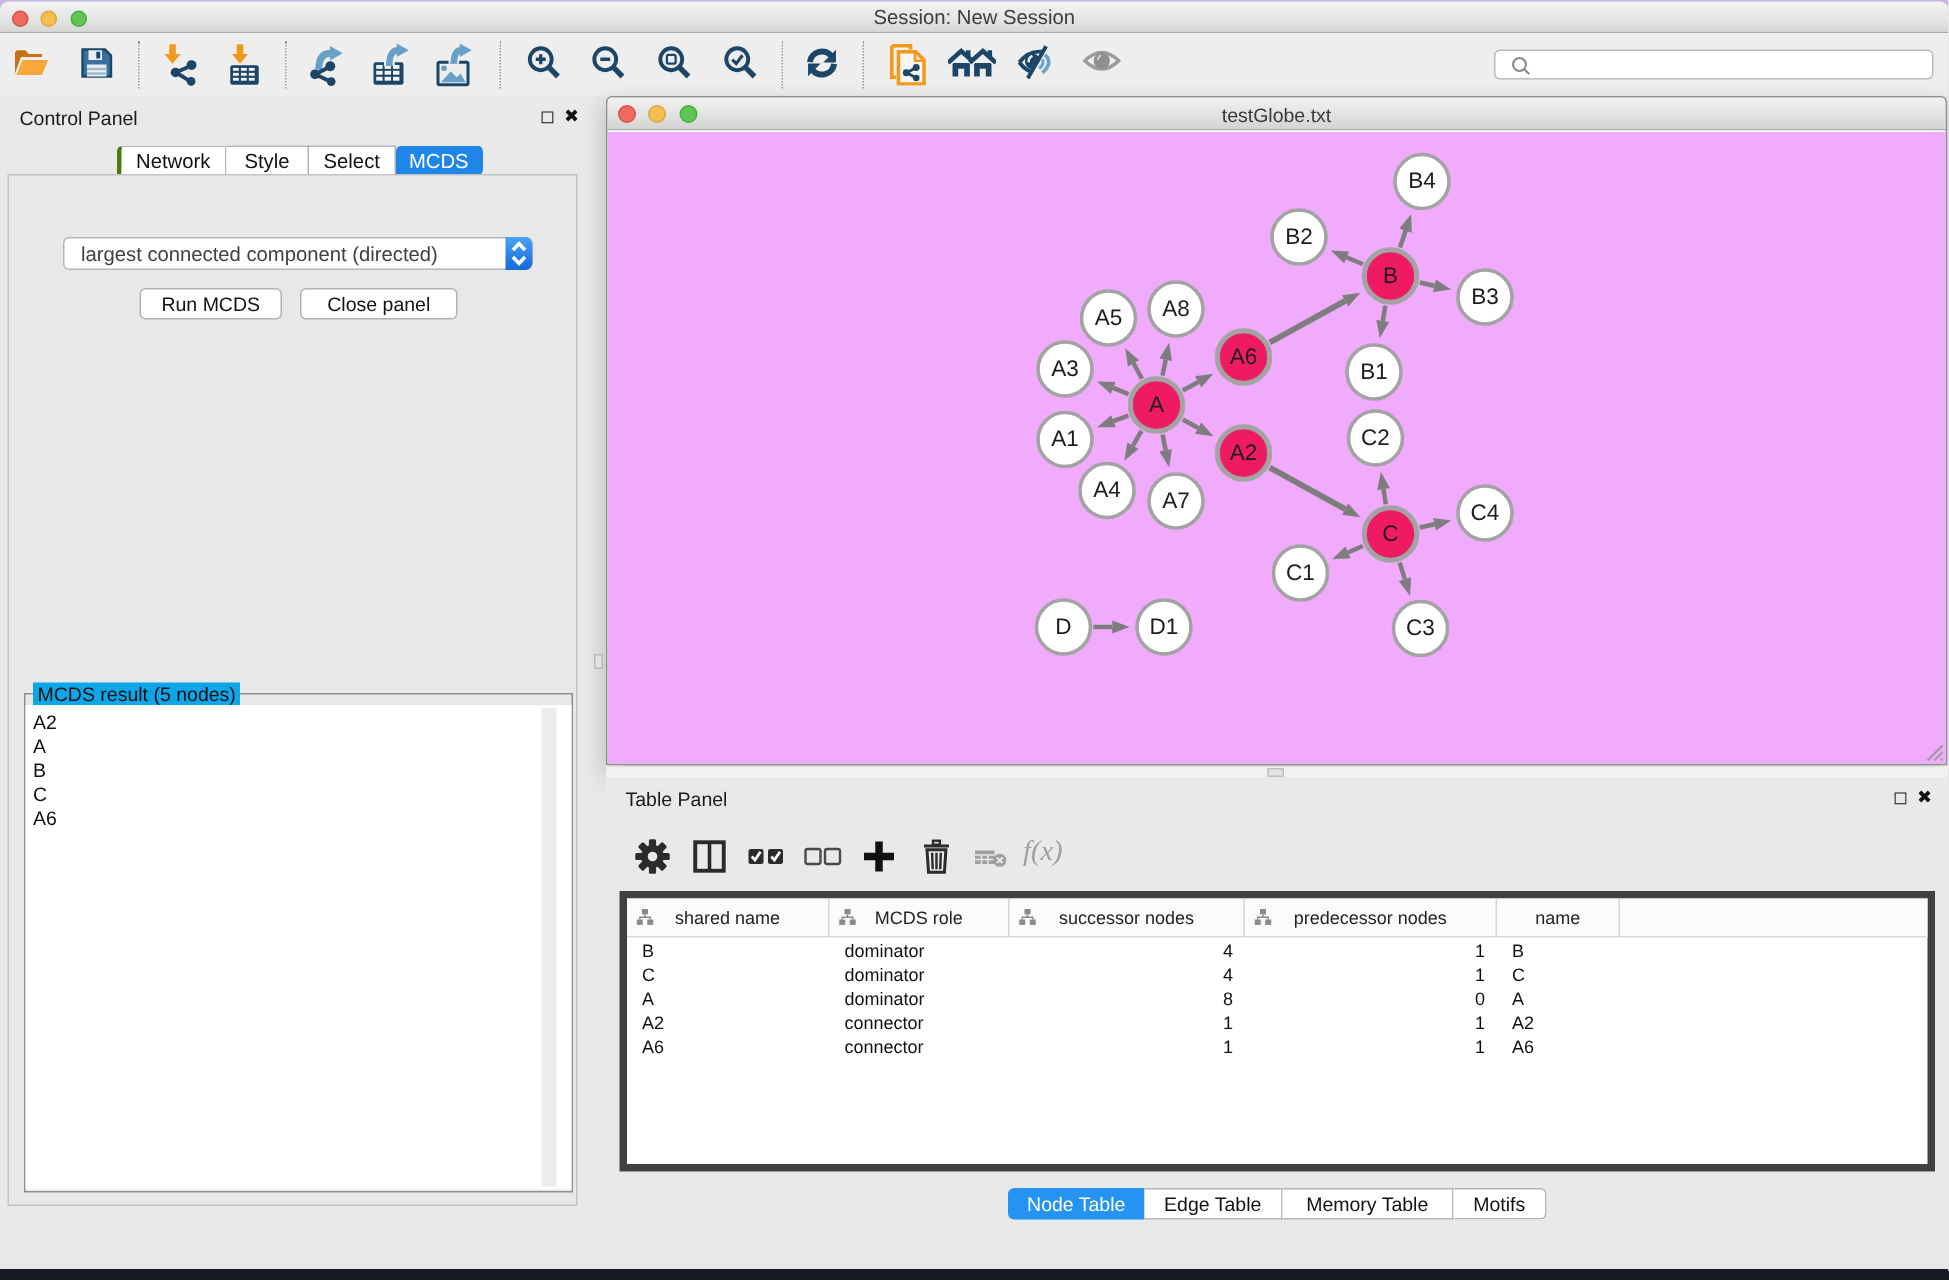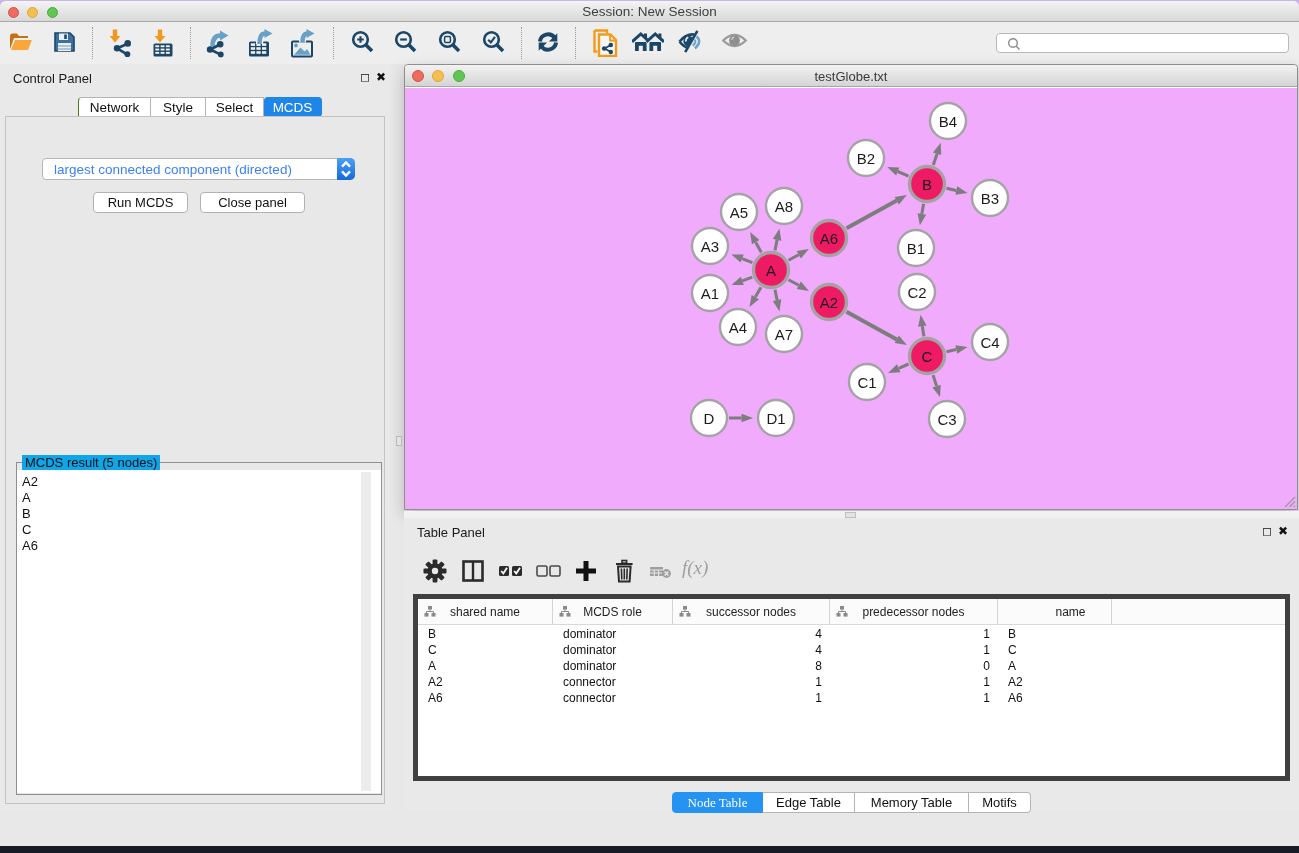--- a/index.html
+++ b/index.html
@@ -34,28 +34,28 @@
 #search { position:absolute; left:996px; top:11px; width:293px; height:20px;
   background:#fff; border:1px solid #b9b9b9; border-radius:4px; }
 
 
 #cpanel { position:absolute; left:0; top:63px; width:390px; height:747px; background:#e9e9e9; }
 #cpanel .hdr { position:absolute; left:13px; top:7px; font-size:13px; color:#1a1a1a; }
 .paneicons { position:absolute; top:9px; font-size:12px; color:#111; }
 #cptabs { position:absolute; left:78px; top:33px; height:20px; }
 .tab { display:inline-block; vertical-align:top; height:20px; line-height:19px; box-sizing:border-box;
   background:#fff; border:1px solid #b4b4b4; border-left:none; font-size:13.5px; color:#111; text-align:center; }
-.tab:first-child { border-left:1px solid #4d7c0f; border-radius:4px 0 0 0; }
+.tab:first-child { border-left:3px solid #4d7c0f; border-radius:4px 0 0 0; }
 .tab.sel { background:#1f86e8; color:#ffffff; border-color:#1f86e8; border-radius:4px 4px 4px 0; }
 #cpbody { position:absolute; left:5px; top:52px; width:380px; height:688px;
   background:#e8e8e8; border:1px solid #c3c3c3; }
 #optlabel { position:absolute; left:8px; width:382px; top:71px; text-align:center;
   font-size:14.5px; color:#111; }
 #dropdown { position:absolute; left:42px; top:94px; width:313px; height:22px; background:#fff;
-  border:1px solid #b6b6b6; border-radius:4px; font-size:13.5px; color:#3b82f6;
+  border:1px solid #b6b6b6; border-radius:4px; font-size:13.5px; color:#404040;
   line-height:21px; padding-left:11px; }
 #dropdown .stepper { position:absolute; right:-1px; top:-1px; width:18px; height:22px;
   background:linear-gradient(#4ba1f5,#1569da); border-radius:0 5px 5px 0; }
 .btn { position:absolute; top:128px; height:21px; background:#fff; border:1px solid #b2b2b2;
   border-radius:4px; font-size:13px; color:#111; text-align:center; line-height:19px; }
 #runbtn { left:93px; width:95px; }
 #closebtn { left:200px; width:105px; }
 #mcdsbox { position:absolute; left:14px; top:391px; width:370px; height:341px; }
 #mcdsbox .bord { position:absolute; left:2px; top:7px; width:366px; height:333px;
   border:1px solid #8f8f8f; box-sizing:border-box; }
@@ -100,21 +100,21 @@
   border-bottom:1px solid #d9d9d9; }
 .th { position:absolute; top:0; height:26px; border-right:1px solid #d4d4d4;
   font-size:12px; color:#222; text-align:center; line-height:26px; }
 .trow { position:absolute; left:0; width:100%; height:16px; font-size:12px; color:#111; }
 .trow span { position:absolute; top:1px; }
 #btabs { position:absolute; left:268px; top:274px; height:21px; }
 .btab { display:inline-block; vertical-align:top; height:21px; line-height:20px; box-sizing:border-box;
   background:#fff; border:1px solid #b4b4b4; border-left:none; font-size:13px; color:#111; text-align:center; }
 .btab:first-child { border-left:1px solid #b4b4b4; border-radius:4px 0 0 4px; }
 .btab:last-child { border-radius:0 4px 4px 0; }
-.btab.sel { background:#2493f2; color:#fff; border-color:#2493f2;font-family:Liberation Serif, serif; }
+.btab.sel { background:#2493f2; color:#fff; border-color:#2493f2; }
 </style>
 </head>
 <body>
 <div id="root">
   <div id="mainwin">
     <div id="titlebar">
       <div class="light r"></div>
         <div class="light y"></div>
         <div class="light g"></div>
       <div class="title">Session: New Session</div>
@@ -474,21 +474,21 @@
                 <rect x="0.5" y="7" width="4" height="3.6" fill="#8a8a8a"></rect>
                 <rect x="7.5" y="7" width="4" height="3.6" fill="#8a8a8a"></rect>
                 <path d="M6 3.6 V5.5 M2.5 7 V5.5 H9.5 V7" stroke="#8a8a8a" stroke-width="1" fill="none"></path>
               </svg></span>successor nodes</div>
           <div class="th" style="left:412px; width:168px;"><span style="position:absolute;left:6px;top:7px;line-height:0;"><svg width="12" height="11" viewBox="0 0 12 11" style="vertical-align:-2px">
                 <rect x="4" y="0" width="4" height="3.6" fill="#8a8a8a"></rect>
                 <rect x="0.5" y="7" width="4" height="3.6" fill="#8a8a8a"></rect>
                 <rect x="7.5" y="7" width="4" height="3.6" fill="#8a8a8a"></rect>
                 <path d="M6 3.6 V5.5 M2.5 7 V5.5 H9.5 V7" stroke="#8a8a8a" stroke-width="1" fill="none"></path>
               </svg></span>predecessor nodes</div>
-          <div class="th" style="left:612px; width:82px;">name</div>
+          <div class="th" style="left:580px; width:82px;">name</div>
         </div>
         <div class="trow" style="top:27px;">
           <span style="left:10px;">B</span>
           <span style="left:145px;">dominator</span>
           <span style="left:255px; width:149px; text-align:right;">4</span>
           <span style="left:412px; width:160px; text-align:right;">1</span>
           <span style="left:590px;">B</span>
         </div>
         <div class="trow" style="top:43px;">
           <span style="left:10px;">C</span>

